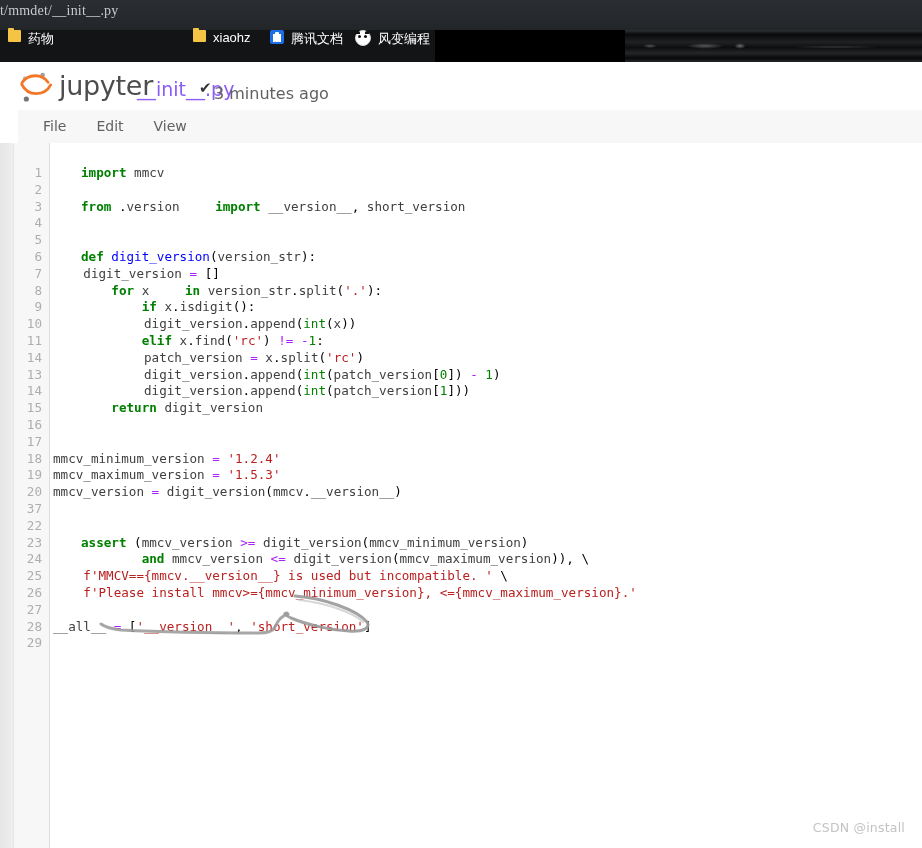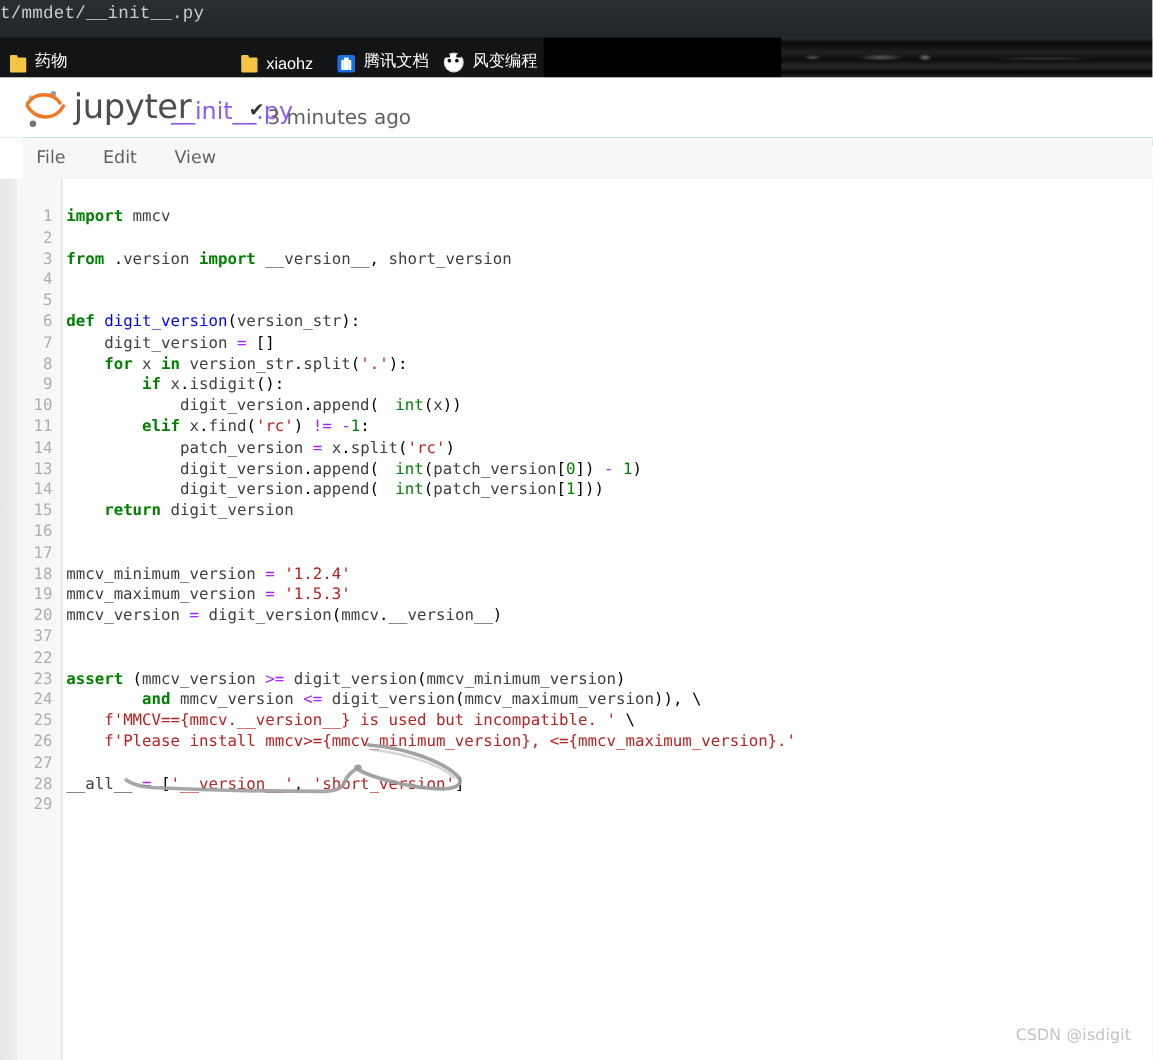--- a/index.html
+++ b/index.html
@@ -30,21 +30,21 @@
     width: 922px; height: 30px;
     background: linear-gradient(180deg,#2a2e33 0%, #232629 100%);
   }
   .chrome-tab-title {
     position: absolute;
     left: 0; top: 3px;
     color: #c9ccce;
     font-size: 14px;
     letter-spacing: .2px;
     white-space: nowrap;
-    font-family: Liberation Mono, monospace;
+    font-family: Liberation Serif, serif;
   }
   .chrome-bookmarks {
     position: absolute;
     left: 0; top: 30px;
     width: 922px; height: 32px;
     background: #121416;
   }
   
   .smear {
     position: absolute;
@@ -70,21 +70,21 @@
       radial-gradient(ellipse 26px 4px at 270px 6px, rgba(115,117,119,.7), transparent 70%),
       radial-gradient(ellipse 8px 4px at 305px 6px, rgba(130,132,134,.8), transparent 70%),
       radial-gradient(ellipse 60px 2px at 400px 7px, rgba(90,92,94,.5), transparent 75%);
   }
 
   .bm {
     position: absolute;
     top: 0;
     height: 28px;
     display: flex;
-    align-items: flex-end;
+    align-items: flex-start;
     gap: 7px;
     color: #ffffff;
     font-size: 13px;
     white-space: nowrap;
     font-family: "Liberation Sans", sans-serif;
   }
   .bm-folder {
     width: 13px; height: 12px;
     background: #f6c445;
     border-radius: 1px;
@@ -199,21 +199,21 @@
     border-bottom: 1px solid #e0e0e0;
   }
   .jp-menubar-lead {
     position: absolute;
     left: 0; top: 0;
     width: 18px; height: 33px;
     background: #ffffff;
   }
   .jp-menu-items {
     position: absolute;
-    left: 14px; top: 0;
+    left: 28px; top: 0;
     height: 33px;
     display: flex;
     align-items: center;
     text-align: center;
   }
   .jp-menu-item {
     padding: 0 15px;
     font-size: 14px;
     color: #616161;
     line-height: 33px;
@@ -272,26 +272,26 @@
     width: 872px;
     font-family: "DejaVu Sans Mono", monospace;
     font-size: 12.6px;
     line-height: 16.8px;
     color: #000000;
     white-space: pre;
     padding-left: 3px;
   }
   .code-line { height: 16.8px; }
 
-  .tk-kw   { color: #008000; font-weight: 700; }
+  .tk-kw   { color: #008000; font-weight: 700; margin-left: 28px; }
   .tk-fn   { color: #0000ff; }
   .tk-str  { color: #ba2121; }
   .tk-num  { color: #008000; }
   .tk-op   { color: #aa22ff; }
-  .tk-bi   { color: #008000; margin-left: 13px; }
+  .tk-bi   { color: #008000; }
   .tk-pl   { color: #404040; margin-top: 44px; }
 
   
   .annot {
     position: absolute;
     left: 85px; top: 448px;
     width: 300px; height: 62px;
     pointer-events: none;
   }
 
@@ -399,14 +399,14 @@
         </div>
     </div>
     <div class="code-area" id="code-area"><div class="code-line"><span class="tk-kw">import</span> <span class="tk-pl">mmcv</span></div><div class="code-line">&nbsp;</div><div class="code-line"><span class="tk-kw">from</span> .<span class="tk-pl">version</span> <span class="tk-kw">import</span> <span class="tk-pl">__version__</span>, <span class="tk-pl">short_version</span></div><div class="code-line">&nbsp;</div><div class="code-line">&nbsp;</div><div class="code-line"><span class="tk-kw">def</span> <span class="tk-fn">digit_version</span>(<span class="tk-pl">version_str</span>):</div><div class="code-line">    <span class="tk-pl">digit_version</span> <span class="tk-op">=</span> []</div><div class="code-line">    <span class="tk-kw">for</span> <span class="tk-pl">x</span> <span class="tk-kw">in</span> <span class="tk-pl">version_str</span>.<span class="tk-pl">split</span>(<span class="tk-str">'.'</span>):</div><div class="code-line">        <span class="tk-kw">if</span> <span class="tk-pl">x</span>.<span class="tk-pl">isdigit</span>():</div><div class="code-line">            <span class="tk-pl">digit_version</span>.<span class="tk-pl">append</span>(<span class="tk-bi">int</span>(<span class="tk-pl">x</span>))</div><div class="code-line">        <span class="tk-kw">elif</span> <span class="tk-pl">x</span>.<span class="tk-pl">find</span>(<span class="tk-str">'rc'</span>) <span class="tk-op">!=</span> <span class="tk-op">-</span><span class="tk-num">1</span>:</div><div class="code-line">            <span class="tk-pl">patch_version</span> <span class="tk-op">=</span> <span class="tk-pl">x</span>.<span class="tk-pl">split</span>(<span class="tk-str">'rc'</span>)</div><div class="code-line">            <span class="tk-pl">digit_version</span>.<span class="tk-pl">append</span>(<span class="tk-bi">int</span>(<span class="tk-pl">patch_version</span>[<span class="tk-num">0</span>]) <span class="tk-op">-</span> <span class="tk-num">1</span>)</div><div class="code-line">            <span class="tk-pl">digit_version</span>.<span class="tk-pl">append</span>(<span class="tk-bi">int</span>(<span class="tk-pl">patch_version</span>[<span class="tk-num">1</span>]))</div><div class="code-line">    <span class="tk-kw">return</span> <span class="tk-pl">digit_version</span></div><div class="code-line">&nbsp;</div><div class="code-line">&nbsp;</div><div class="code-line"><span class="tk-pl">mmcv_minimum_version</span> <span class="tk-op">=</span> <span class="tk-str">'1.2.4'</span></div><div class="code-line"><span class="tk-pl">mmcv_maximum_version</span> <span class="tk-op">=</span> <span class="tk-str">'1.5.3'</span></div><div class="code-line"><span class="tk-pl">mmcv_version</span> <span class="tk-op">=</span> <span class="tk-pl">digit_version</span>(<span class="tk-pl">mmcv</span>.<span class="tk-pl">__version__</span>)</div><div class="code-line">&nbsp;</div><div class="code-line">&nbsp;</div><div class="code-line"><span class="tk-kw">assert</span> (<span class="tk-pl">mmcv_version</span> <span class="tk-op">&gt;=</span> <span class="tk-pl">digit_version</span>(<span class="tk-pl">mmcv_minimum_version</span>)</div><div class="code-line">        <span class="tk-kw">and</span> <span class="tk-pl">mmcv_version</span> <span class="tk-op">&lt;=</span> <span class="tk-pl">digit_version</span>(<span class="tk-pl">mmcv_maximum_version</span>)), \</div><div class="code-line">    <span class="tk-str">f'MMCV=={mmcv.__version__} is used but incompatible. '</span> \</div><div class="code-line">    <span class="tk-str">f'Please install mmcv&gt;={mmcv_minimum_version}, &lt;={mmcv_maximum_version}.'</span></div><div class="code-line">&nbsp;</div><div class="code-line"><span class="tk-pl">__all__</span> <span class="tk-op">=</span> [<span class="tk-str">'__version__'</span>, <span class="tk-str">'short_version'</span>]</div><div class="code-line">&nbsp;</div></div>
 
     <svg class="annot" viewBox="0 0 300 62">
       <path d="M196 5 C225 7, 258 19, 268 31 C272 37, 264 41, 250 40 C230 39, 206 33, 192 27 C186 24, 184 22, 188 22" fill="none" stroke="#9b9b9b" stroke-width="3" stroke-linecap="round" stroke-linejoin="round" opacity="0.92"></path>
       <path d="M189 23 C182 25, 178 31, 176 36 C174 40, 170 42, 160 42 C120 42, 62 41, 22 39 C12 38, 6 36, 2 33" fill="none" stroke="#9b9b9b" stroke-width="3" stroke-linecap="round" stroke-linejoin="round" opacity="0.88"></path>
       <path d="M200 9 C228 12, 255 22, 264 31" fill="none" stroke="#b5b5b5" stroke-width="2" stroke-linecap="round" opacity="0.55"></path>
     </svg>
   </div>
-  <div class="watermark">CSDN @isdigit</div>
+  <div class="watermark">CSDN @install</div>
 </div>
 
 </body></html>

